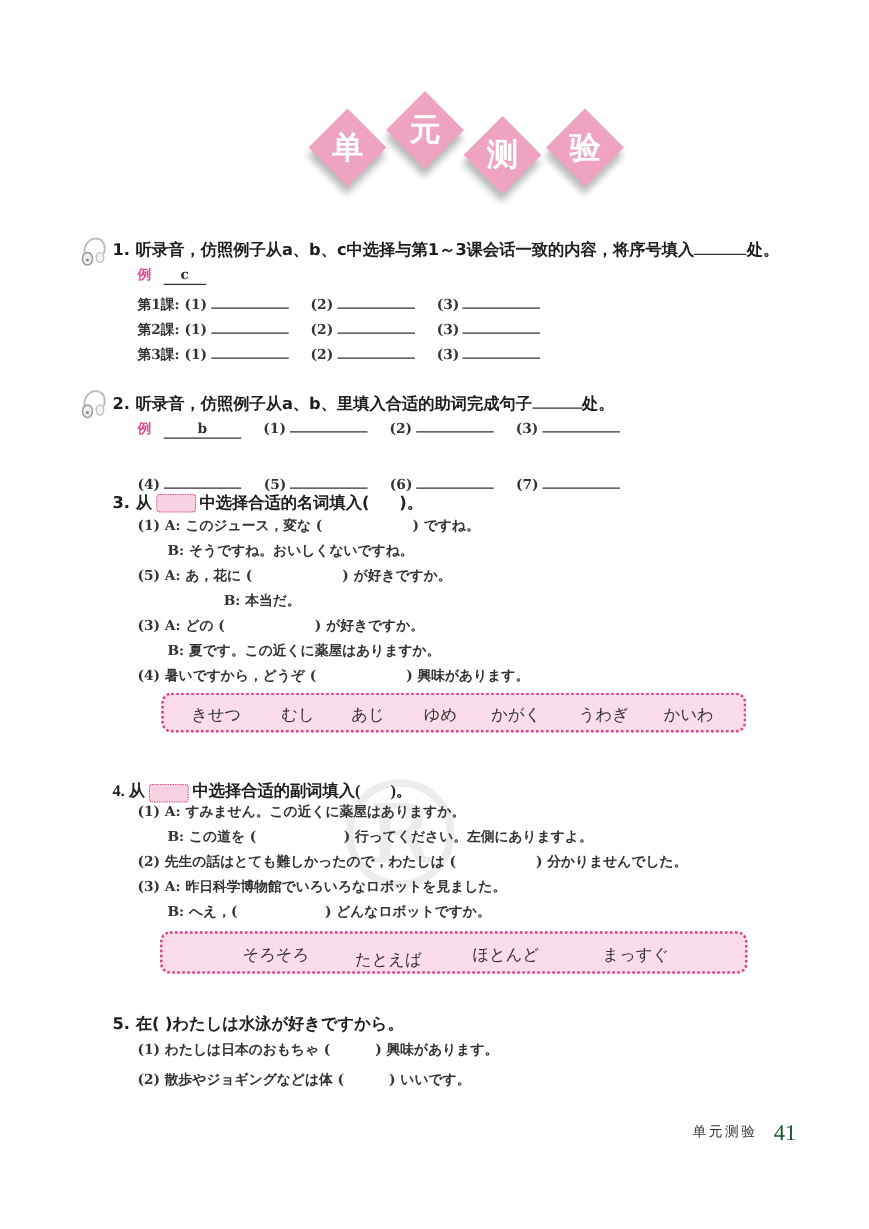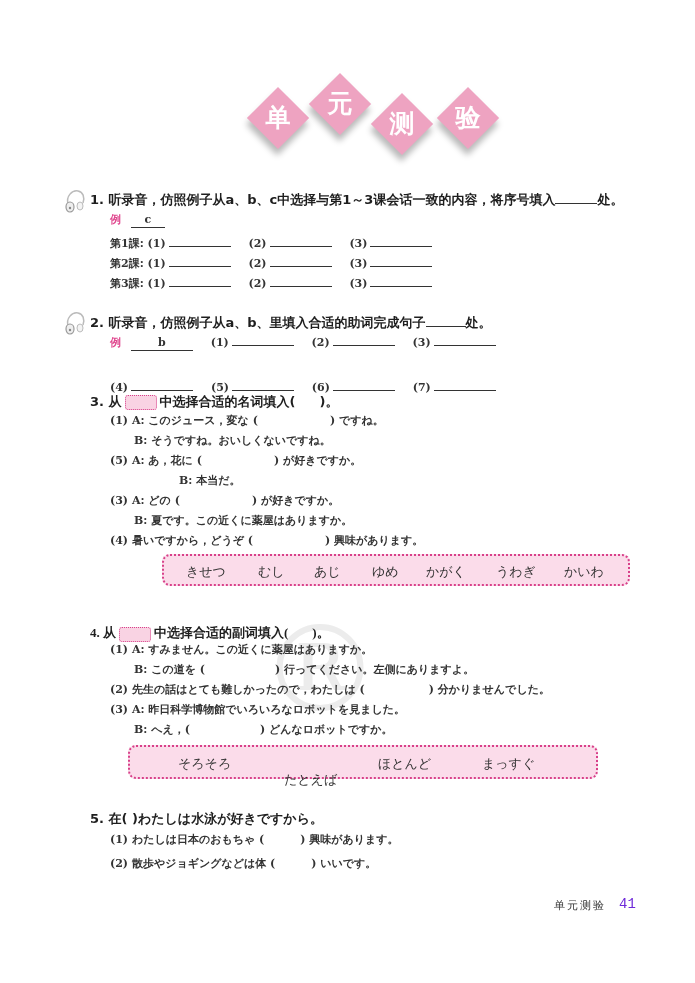--- a/index.html
+++ b/index.html
@@ -16,21 +16,21 @@
   .ex-label { color:#e0488f; }
   .blank { display:inline-block; border-bottom:1px solid #333; height:14px; vertical-align:baseline; text-align:center; }
   .paren-gap { display:inline-block; }
   .pink-mini { display:inline-block; width:30px; height:13px; background:#f9d3e3;
                border:1.5px dotted #d8408a; border-radius:3px; vertical-align:middle; margin:0 3px; }
   .word-box { position:absolute; background:#fbdcea; border:2px dotted #d8408a; border-radius:8px; }
   .word { position:absolute; font-size:13px; color:#333; white-space:nowrap; top:7px; }
   .headphone { position:absolute; width:22px; height:26px; }
   .watermark { position:absolute; color:#ececec; font-size:120px; font-family:"DejaVu Serif",serif; }
   .footer-label { position:absolute; font-size:11px; color:#333; letter-spacing:2px; }
-  .footer-num { position:absolute; font-family:Liberation Mono, monospace; font-size:14px; color:#6d28d9; }
+  .footer-num { position:absolute; font-family:Liberation Serif, serif; font-size:18px; color:#14532d; }
 </style>
 </head>
 <body>
 
 <div class="watermark" style="left:260px;top:600px;">®</div>
 
 <div class="title-row">
   <div class="diamond" style="left:16px;top:18px;"></div>
   <div class="diamond-char" style="left:7px;top:23px;">单</div>
   <div class="diamond" style="left:78px;top:4px;"></div>
@@ -103,43 +103,43 @@
   <span>从</span><span class="pink-mini"></span><span>中选择合适的名词填入(</span><span class="paren-gap" style="width:24px;"></span><span>)。</span>
 </div>
 <div class="line" style="left:110px;top:413px;"><span>(1) A: このジュース，変な (</span><span class="paren-gap" style="width:72px;"></span><span>) ですね。</span></div>
 <div class="line" style="left:134px;top:433px;"><span>B: そうですね。おいしくないですね。</span></div>
 <div class="line" style="left:110px;top:453px;"><span>(5) A: あ，花に (</span><span class="paren-gap" style="width:72px;"></span><span>) が好きですか。</span></div>
 <div class="line" style="left:134px;top:473px;margin-left:45px;"><span>B:  本当だ。</span></div>
 <div class="line" style="left:110px;top:493px;text-align:right;"><span>(3) A: どの (</span><span class="paren-gap" style="width:72px;"></span><span>) が好きですか。</span></div>
 <div class="line" style="left:134px;top:513px;"><span>B:  夏です。この近くに薬屋はありますか。</span></div>
 <div class="line" style="left:110px;top:533px;"><span>(4) 暑いですから，どうぞ (</span><span class="paren-gap" style="width:72px;"></span><span>) 興味があります。</span></div>
 
-<div class="word-box" style="left:129px;top:554px;width:464px;height:28px;margin-left:33px;">
+<div class="word-box" style="left:129px;top:554px;width:464px;height:28px;">
   <span class="word" style="left:22px;">きせつ</span>
   <span class="word" style="left:94px;">むし</span>
   <span class="word" style="left:150px;">あじ</span>
   <span class="word" style="left:208px;">ゆめ</span>
   <span class="word" style="left:262px;">かがく</span>
   <span class="word" style="left:332px;">うわぎ</span>
   <span class="word" style="left:400px;">かいわ</span>
 </div>
 
 <div class="q-head" style="left:90px;top:624px;font-family:Liberation Serif, serif;">
   <span>4.</span>
   <span>从</span><span class="pink-mini"></span><span>中选择合适的副词填入(</span><span class="paren-gap" style="width:24px;"></span><span>)。</span>
 </div>
 <div class="line" style="left:110px;top:642px;"><span>(1) A: すみません。この近くに薬屋はありますか。</span></div>
 <div class="line" style="left:134px;top:662px;"><span>B: この道を (</span><span class="paren-gap" style="width:70px;"></span><span>) 行ってください。左側にありますよ。</span></div>
 <div class="line" style="left:110px;top:682px;"><span>(2) 先生の話はとても難しかったので，わたしは (</span><span class="paren-gap" style="width:64px;"></span><span>) 分かりませんでした。</span></div>
 <div class="line" style="left:110px;top:702px;"><span>(3) A:  昨日科学博物館でいろいろなロボットを見ました。</span></div>
 <div class="line" style="left:134px;top:722px;"><span>B: へえ，(</span><span class="paren-gap" style="width:70px;"></span><span>) どんなロボットですか。</span></div>
 
 <div class="word-box" style="left:128px;top:745px;width:466px;height:30px;">
-  <span class="word" style="left:48px;top:8px;">そろそろ</span>
-  <span class="word" style="left:154px;top:24px;font-family:Liberation Mono, monospace;">たとえば</span>
+  <span class="word" style="left:64px;top:8px;">そろそろ</span>
+  <span class="word" style="left:154px;top:12px;font-family:Liberation Mono, monospace;">たとえば</span>
   <span class="word" style="left:248px;top:8px;">ほとんど</span>
   <span class="word" style="left:352px;top:8px;">まっすぐ</span>
 </div>
 
 <div class="q-head" style="left:90px;top:810px;">
   <span>5.</span>
   <span>在(      )わたしは水泳が好きですから。</span>
 </div>
 <div class="line" style="left:110px;top:832px;"><span>(1) わたしは日本のおもちゃ (</span><span class="paren-gap" style="width:36px;"></span><span>) 興味があります。</span></div>
 <div class="line" style="left:110px;top:856px;"><span>(2) 散歩やジョギングなどは体 (</span><span class="paren-gap" style="width:36px;"></span><span>) いいです。</span></div>

